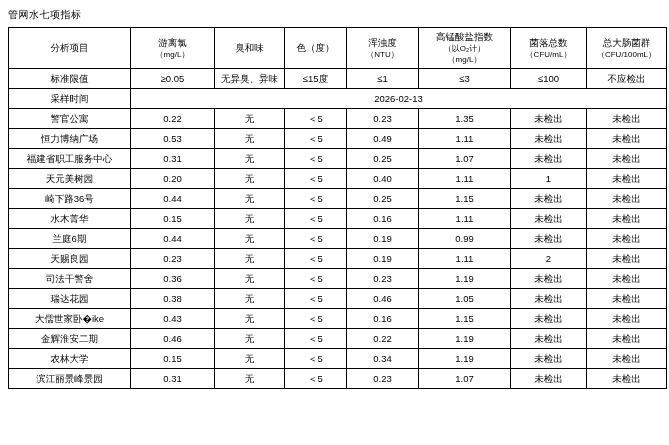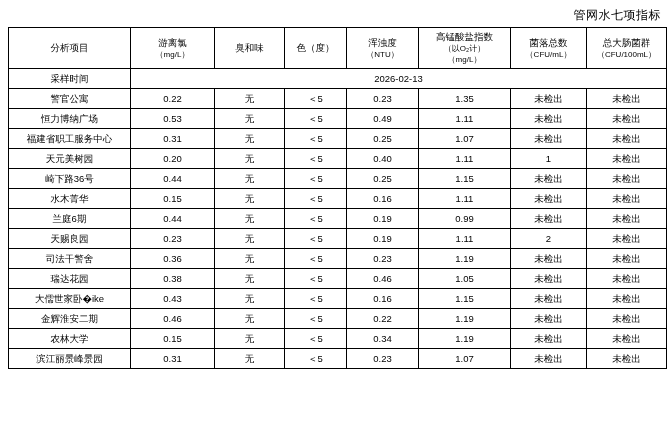--- a/index.html
+++ b/index.html
@@ -15,22 +15,22 @@
     -webkit-font-smoothing: antialiased;
   }
   .page {
     width: 669px;
     height: 445px;
     position: relative;
     box-sizing: border-box;
     padding: 4px 8px 0 8px;
   }
   .doc-title {
-    text-align: right;
-    font-size: 12px;
+    text-align: left;
+    font-size: 10px;
     font-weight: normal;
     line-height: 18px;
     margin: 2px 0 3px 0;
     letter-spacing: 0.5px;
   }
   table.report {
     border-collapse: collapse;
     width: 653px;
     table-layout: fixed;
     margin: 0 auto;
@@ -122,20 +122,30 @@
           <span class="hdr-unit">（CFU/mL）</span>
         </th>
         <th>
           <span class="hdr-main">总大肠菌群</span>
           <span class="hdr-unit">（CFU/100mL）</span>
         </th>
       </tr>
     </thead>
     <tbody>
       <tr>
+        <td class="row-label">标准限值</td>
+        <td>≥0.05</td>
+        <td>无异臭、异味</td>
+        <td>≤15度</td>
+        <td>≤1</td>
+        <td>≤3</td>
+        <td>≤100</td>
+        <td>不应检出</td>
+      </tr>
+      <tr>
         <td class="row-label">采样时间</td>
         <td class="date-cell" colspan="7">2026-02-13</td>
       </tr>
 
     <tr>
           <td class="row-label">警官公寓</td>
           <td>0.22</td>
           <td>无</td>
           <td>＜5</td>
           <td>0.23</td>

